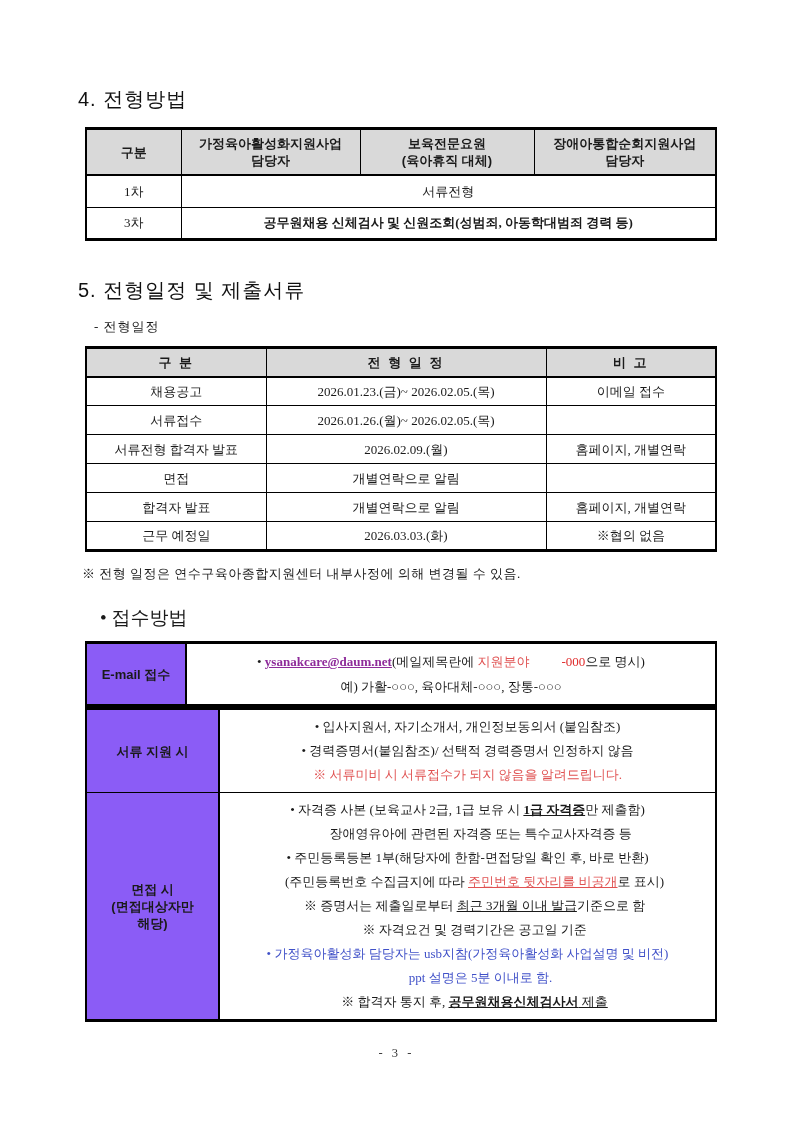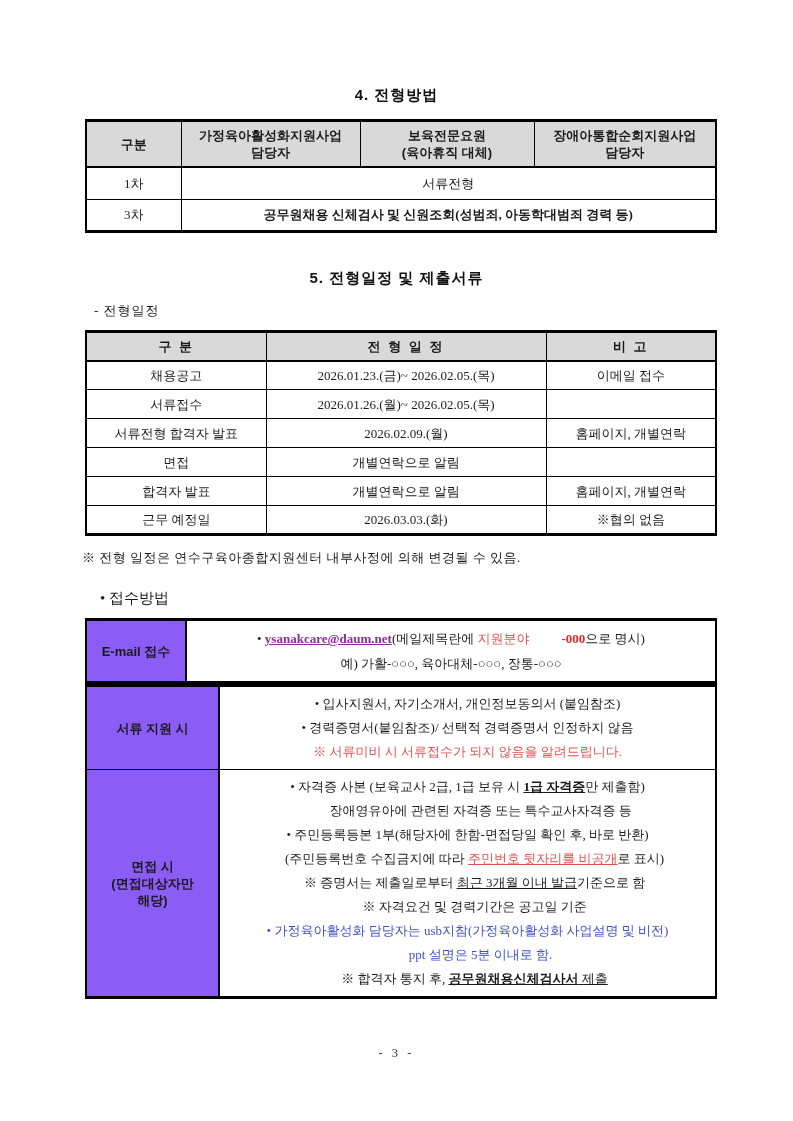--- a/index.html
+++ b/index.html
@@ -9,22 +9,22 @@
     font-family:"Liberation Serif","DejaVu Serif",serif;
     color:#1a1a1a;
     position:relative;
     overflow:hidden;
   }
   .page { position:absolute; inset:0; background:#ffffff; }
   .content { padding:86px 0 0 78px; width:715px; }
 
   .sec-title {
     font-family:"Liberation Sans","DejaVu Sans",sans-serif;
-    font-size:15px; font-weight:bold; letter-spacing:1px;
-    color:#111; margin-bottom:14px;text-align:center;
+    font-size:20px; font-weight:normal; letter-spacing:1px;
+    color:#111; margin-bottom:14px;
   }
   .sec-title.mt { margin-top:36px; }
   .subtitle { font-size:13px; margin:0 0 10px 16px; letter-spacing:1px; }
 
   .doc-table {
     border-collapse:collapse; table-layout:fixed;
     width:630px; margin-left:7px;
     border-top:3px solid #000; border-bottom:3px solid #000;
     border-left:2px solid #000; border-right:2px solid #000;
     font-size:13px;
@@ -52,24 +52,24 @@
     font-family:"Liberation Sans","DejaVu Sans",sans-serif;
     border-right:2px solid #000 !important;
   }
   .left-cell { text-align:left; padding:8px 10px; }
   .line { line-height:25px; }
   .t4 .line { line-height:24px;text-align:center; }
   .ind1 { padding-left:14px; }
   .ind2 { padding-left:26px;font-family:Liberation Serif, serif; }
 
   .notice { font-size:13px; margin:13px 0 0 4px; letter-spacing:0.5px; }
-  .bullet-line { font-size:15px; margin:22px 0 10px 22px; }
+  .bullet-line { font-size:19px; margin:22px 0 10px 22px; }
 
   .red  { color:#e05252; }
-  .red2 { color:#e02b2b; font-weight:bold;margin-left:32px; }
+  .red2 { color:#e02b2b; font-weight:normal;margin-left:32px; }
   .blue { color:#4051c8; }
   .email {
     color:#8e2b9a; font-weight:bold; text-decoration:underline;
     cursor:pointer;
   }
   .footer {
     position:absolute; left:0; right:0; top:1046px;
     text-align:center; font-size:12.5px; color:#333; letter-spacing:3px;
   }
 </style>

